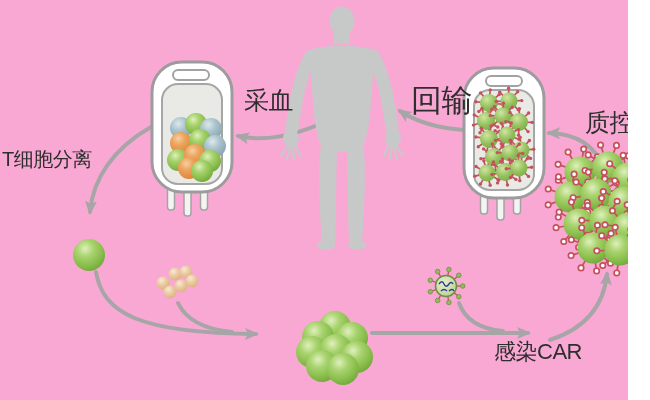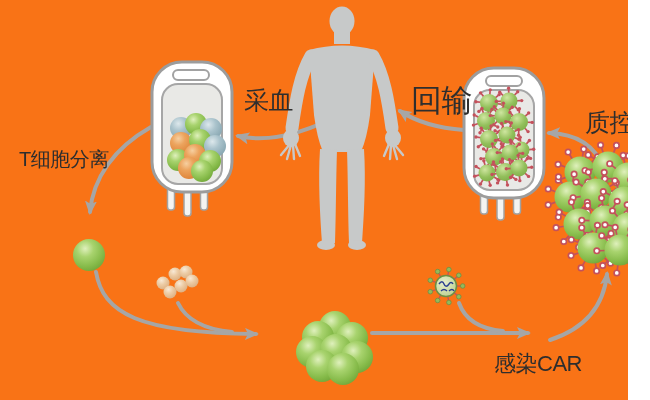--- a/index.html
+++ b/index.html
@@ -1,17 +1,17 @@
 <!DOCTYPE html>
 <html><head>
 <meta charset="utf-8">
 <style>
   html,body{margin:0;padding:0;background:#fff;}
   .stage{
-    position:relative;width:628px;height:400px;background:#f97316;
+    position:relative;width:628px;height:400px;background:#f9a8d4;
     overflow:hidden;font-family:"Liberation Sans","DejaVu Sans",sans-serif;
   }
   .stage svg{position:absolute;left:0;top:0;}
   .label{
     position:absolute;color:#2e2e2e;white-space:nowrap;
     font-family:"Liberation Sans","DejaVu Sans",sans-serif;
     line-height:1.1;letter-spacing:-0.5px;
   }
 </style>
 </head>
@@ -656,15 +656,15 @@
           <line x1="633.4441658912184" y1="244.56820439546928" x2="639.4708609459026" y2="242.13326153826583" stroke="#c4515c" stroke-width="1.7"></line>
           <circle cx="641.5106654259495" cy="241.30912703275084" r="2.7" fill="#fff" stroke="#c4515c" stroke-width="1.7"></circle>
         </g>
         <circle cx="620" cy="250" r="15.5" fill="url(#gGreen)"></circle>
     </g>
   </svg>
 
   <div class="label" style="left:244px;top:87px;font-size:25px">采血</div>
   <div class="label" style="left:411px;top:84px;font-size:31px">回输</div>
   <div class="label" style="left:585px;top:109px;font-size:25px">质控</div>
-  <div class="label" style="left:19px;top:148px;font-size:20px">T细胞分离</div>
-  <div class="label" style="left:494px;top:352px;font-size:22px">感染CAR</div>
+  <div class="label" style="left:2px;top:148px;font-size:20px">T细胞分离</div>
+  <div class="label" style="left:494px;top:340px;font-size:22px">感染CAR</div>
 </div>
 
 </body></html>

